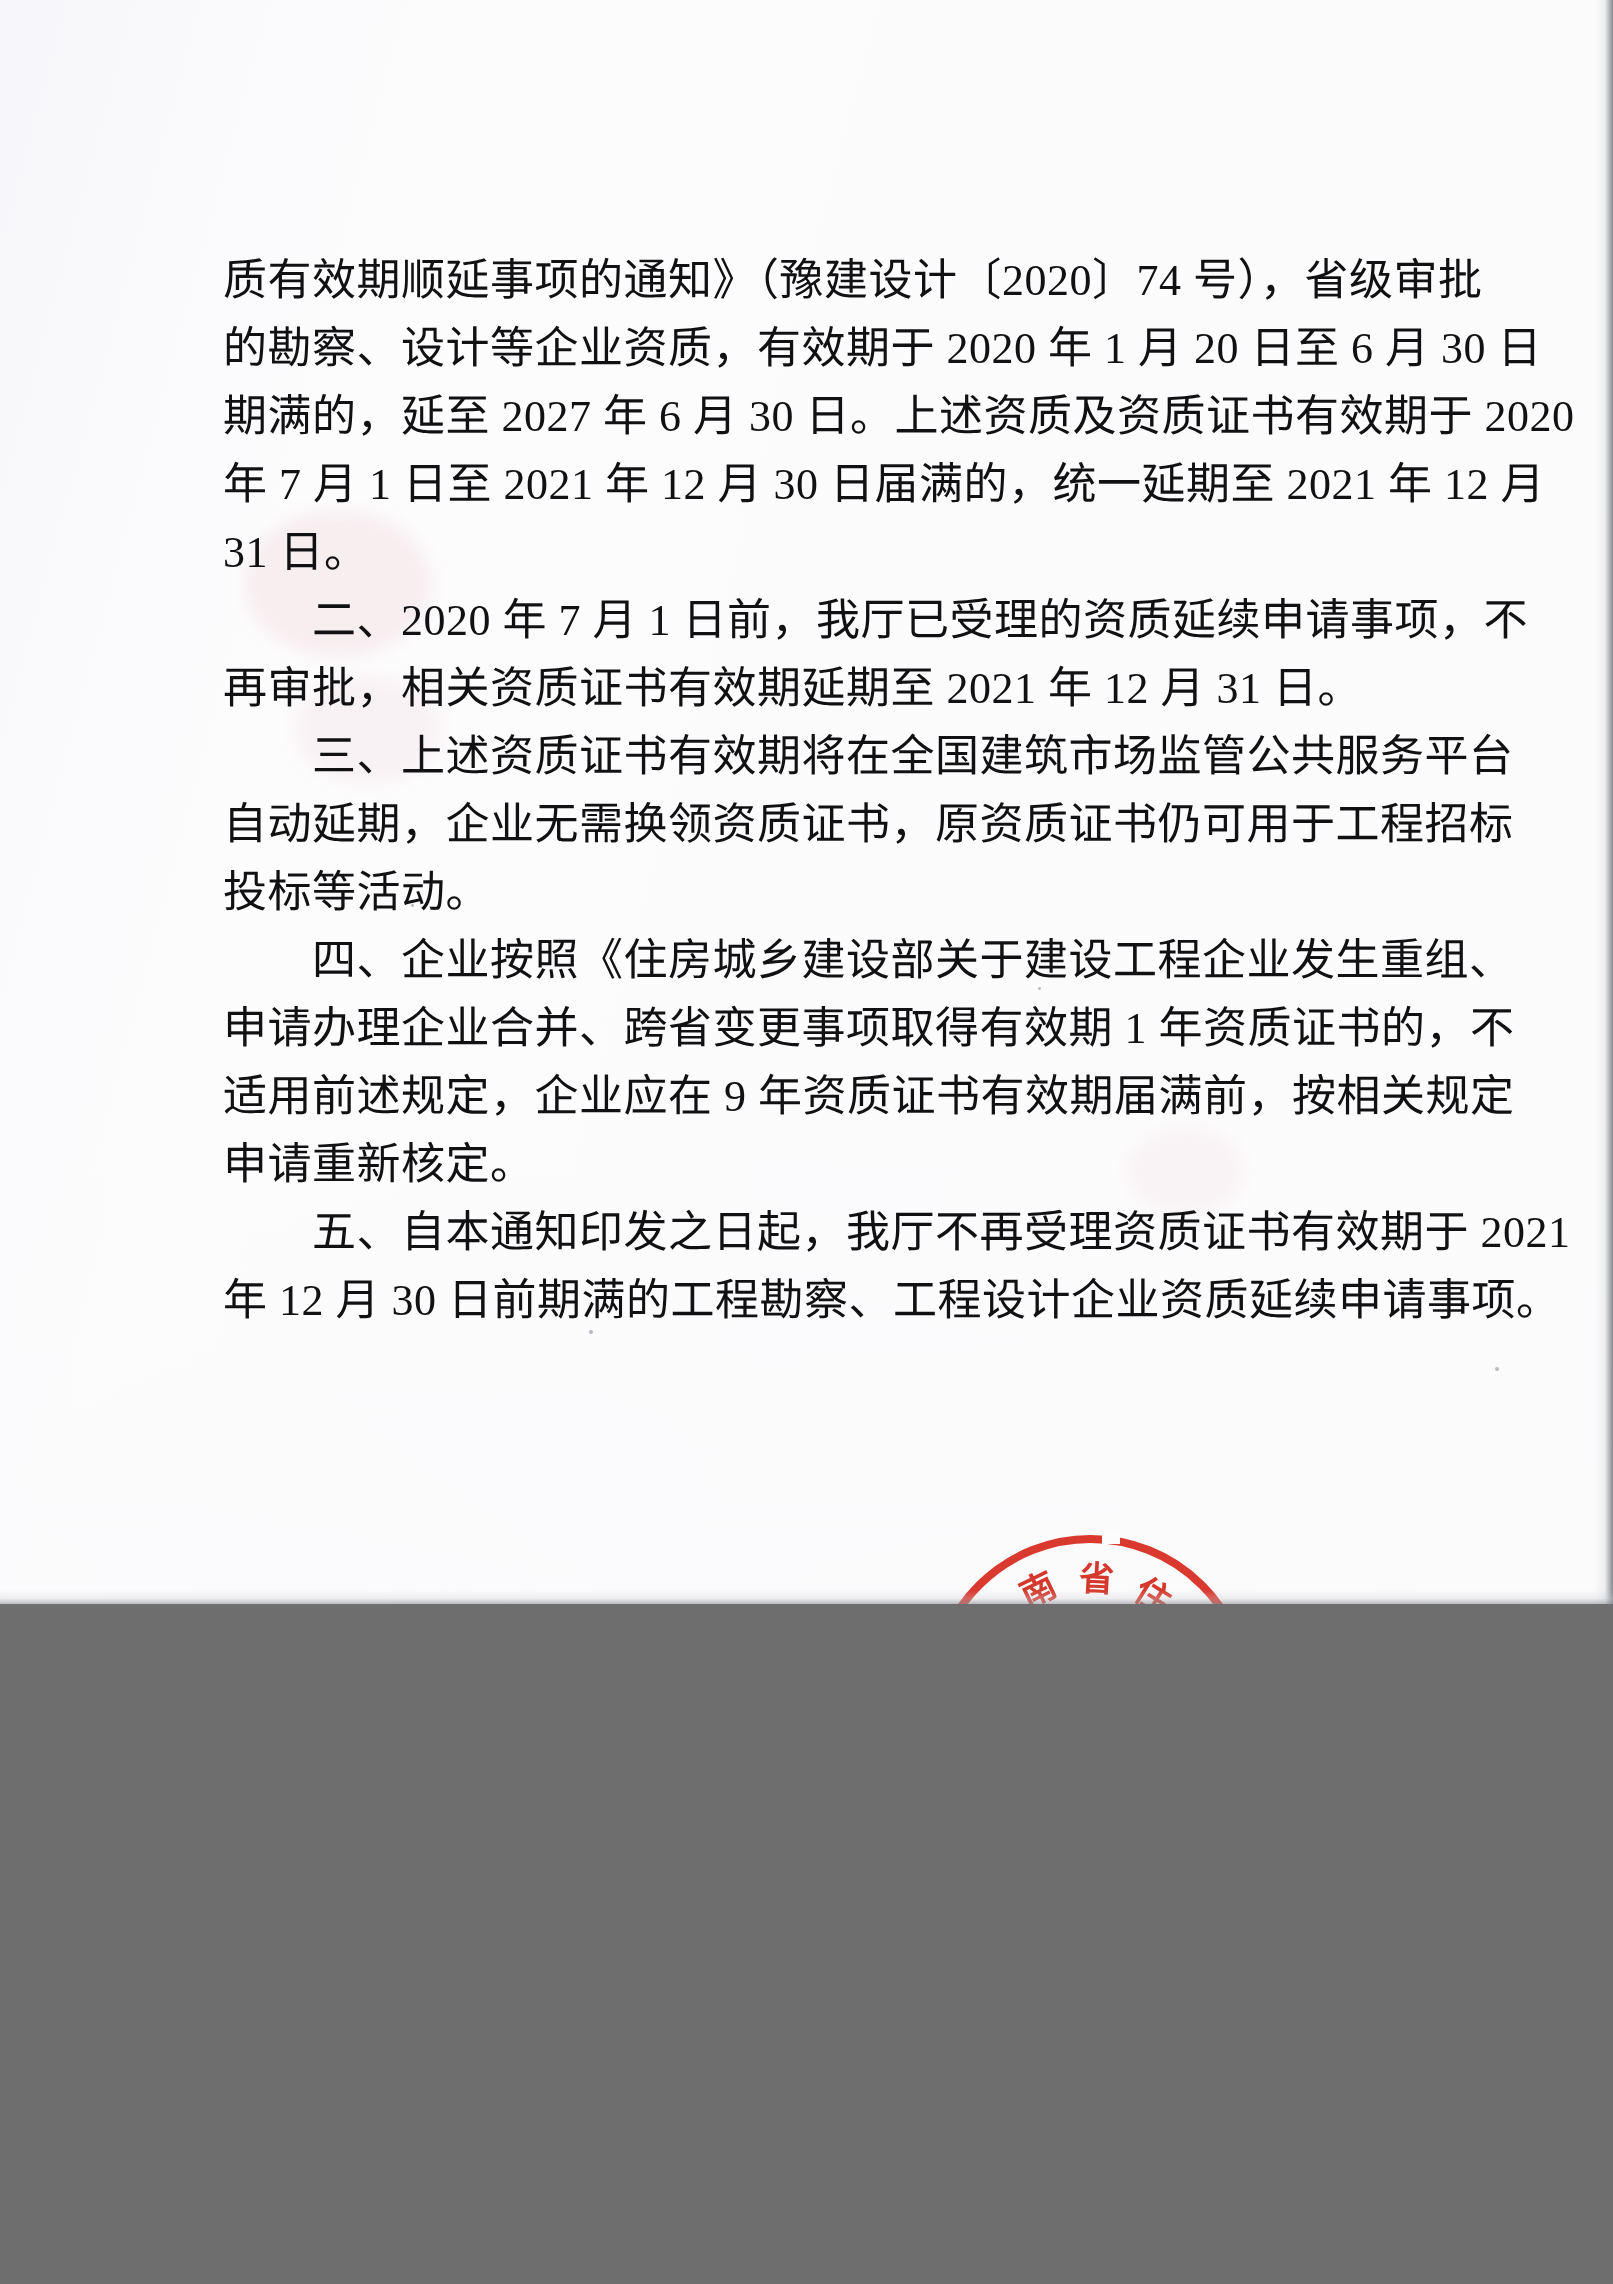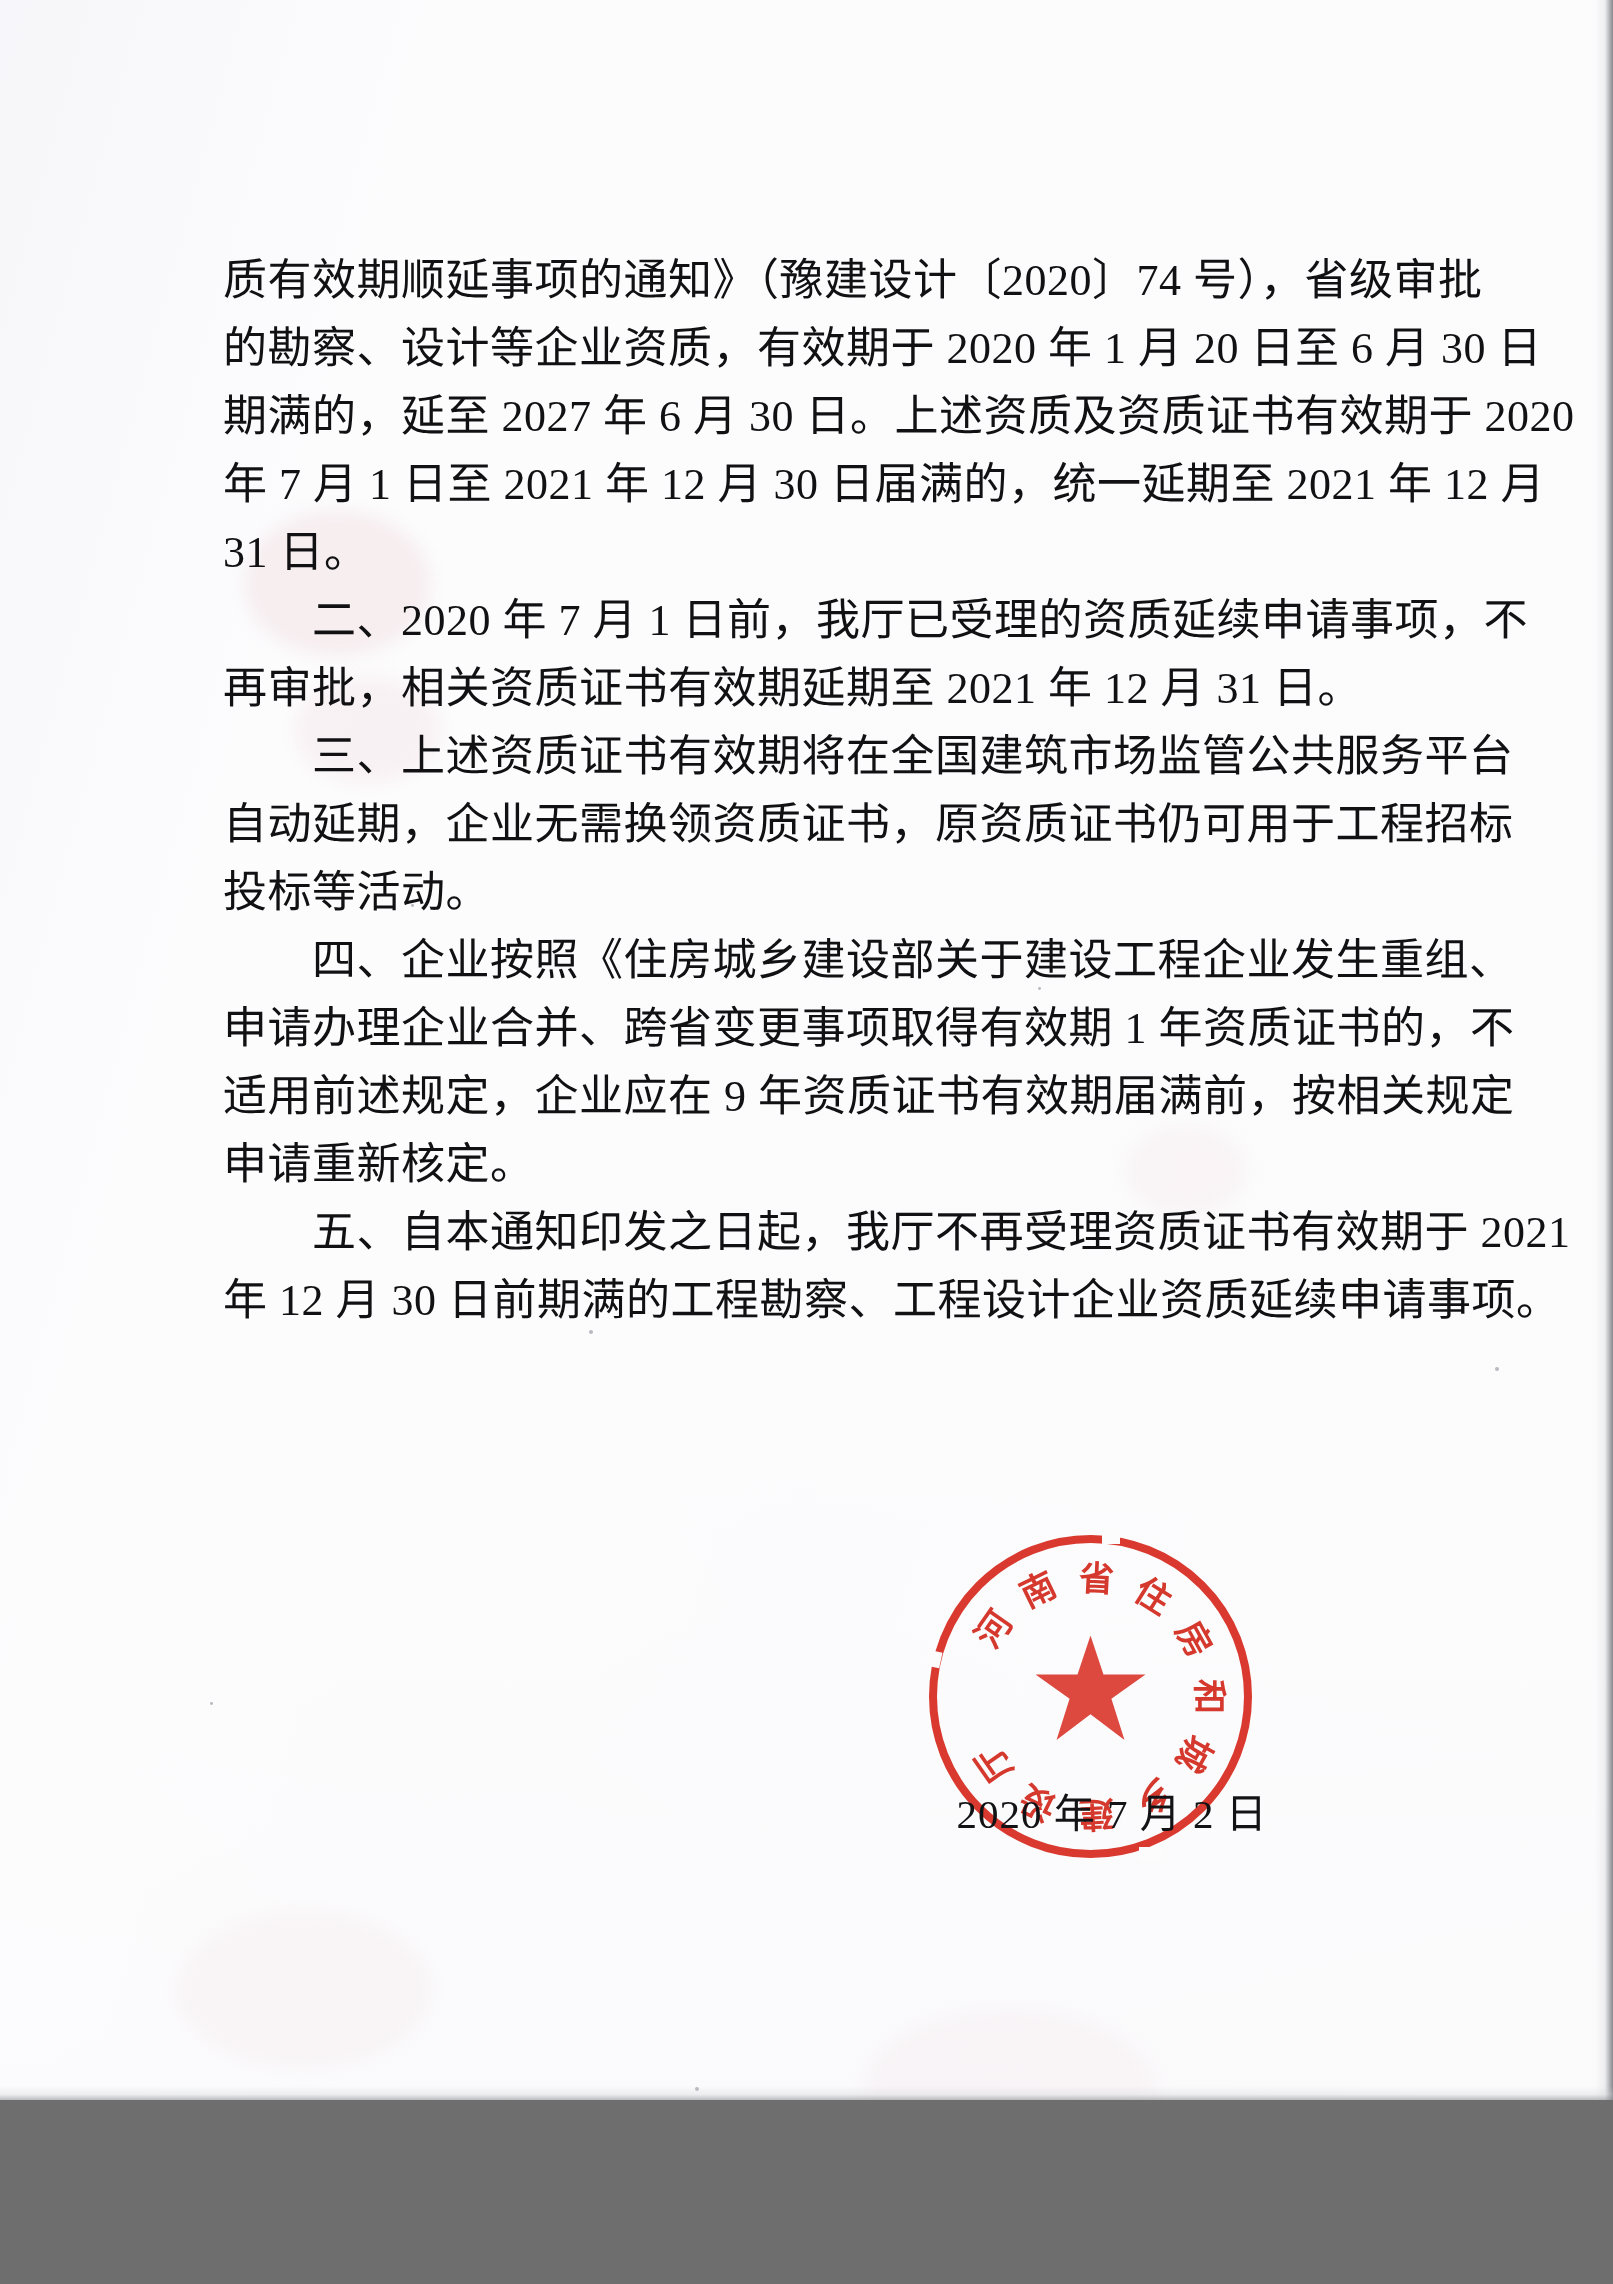--- a/index.html
+++ b/index.html
@@ -5,21 +5,21 @@
 <style>
   html, body {
     margin: 0;
     padding: 0;
     background: #6e6e6e;
   }
 
   .page {
     position: relative;
     width: 1613px;
-    height: 2100px;
+    height: 1604px;
     margin: 0 auto;
     background: #fcfcfd;
     overflow: hidden;
     font-family: "Liberation Serif", "DejaVu Serif", serif;
   }
 
   
   .paper-tint {
     position: absolute;
     inset: 0;

